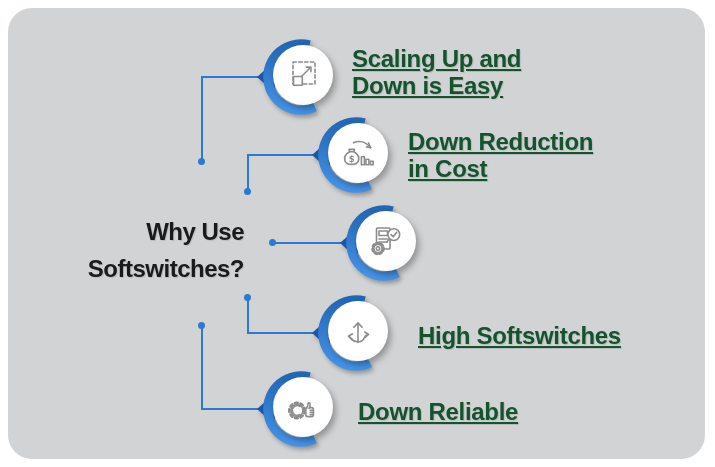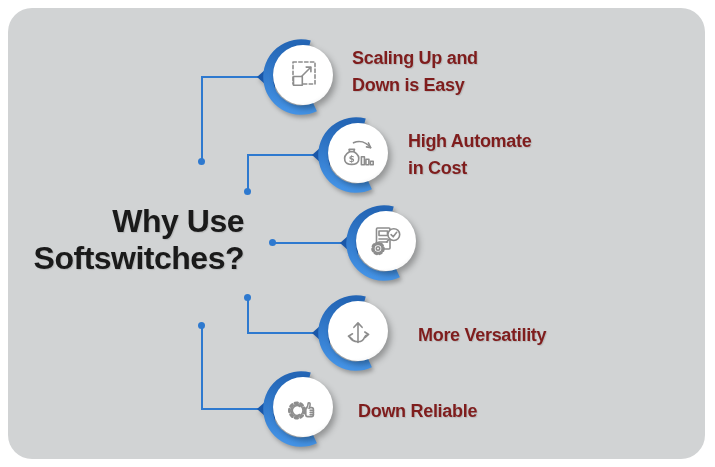--- a/index.html
+++ b/index.html
@@ -5,28 +5,28 @@
   html,body{margin:0;padding:0;background:#fff;}
   .frame{
     position:relative;width:715px;height:467px;background:#ffffff;overflow:hidden;
     font-family:"Liberation Sans",sans-serif;
   }
   .canvas{
     position:absolute;left:8px;top:8px;width:697px;height:451px;
     background:#d1d3d4;border-radius:24px;
   }
   .title{
-    position:absolute;top:203px;right:471px;margin:0;
-    font-size:32px;line-height:37px;font-weight:700;color:#1a1a1a;
+    position:absolute;top:213px;right:471px;margin:0;
+    font-size:24px;line-height:37px;font-weight:700;color:#1a1a1a;
     text-align:right;white-space:pre-line;letter-spacing:-0.5px;
     text-shadow:1px 1px 1px rgba(0,0,0,0.12);
   }
   .label{
-    position:absolute;font-size:18px;line-height:27px;font-weight:700;color:#7f1d1d;
-    white-space:pre-line;letter-spacing:-0.3px;text-shadow:1px 1px 1px rgba(0,0,0,0.12);
+    position:absolute;font-size:24px;line-height:27px;font-weight:700;color:#14532d;
+    white-space:pre-line;letter-spacing:-0.3px;text-shadow:1px 1px 1px rgba(0,0,0,0.12);text-decoration:underline;
   }
   .hline,.vline{position:absolute;background:#2e79cf;}
   .hline{height:2px;}
   .vline{width:2px;}
   .dot{position:absolute;width:7px;height:7px;border-radius:50%;background:#2e79cf;}
   .node{position:absolute;width:92px;height:92px;}
   .arc-g{filter:drop-shadow(2px 3px 2px rgba(0,0,0,0.28));}
   .wc{filter:drop-shadow(3px 4px 3px rgba(0,0,0,0.30));}
   .icon *{stroke:#8d8d8d;stroke-width:1.6;fill:none;stroke-linecap:round;stroke-linejoin:round;}
   .icon .wf{fill:#ffffff;}
@@ -111,21 +111,21 @@
         <path d="M9.8 16.8 L9 14.4 L14.5 14.4 L13.7 16.8 Z"></path>
         <text class="glyph" x="11.7" y="26.6">$</text>
         <rect x="21.4" y="21.8" width="3" height="8"></rect>
         <rect x="25.9" y="24.2" width="3" height="5.6"></rect>
         <rect x="30.4" y="26.2" width="2.8" height="3.6"></rect>
         <path d="M13.5 7.8 C19.5 5.2 26 7 30.6 12.6"></path>
         <polyline points="26.5,11.9 30.6,12.6 28.4,7.9"></polyline>
       </g>
     </svg>
   </div>
-  <div class="label" style="left:408px;top:128px">High Automate
+  <div class="label" style="left:408px;top:128px">Down Reduction
 in Cost</div>
 
   <div class="node" style="left:338px;top:197px">
     <svg width="92" height="92" viewBox="0 0 92 92">
       <defs>
         <linearGradient id="arcg3" x1="0" y1="0" x2="0" y2="1">
           <stop offset="0" stop-color="#2466b6"></stop>
             <stop offset="1" stop-color="#4493e6"></stop>
         </linearGradient>
         <radialGradient id="cg3" cx="0.42" cy="0.35" r="0.8">
@@ -173,21 +173,21 @@
       <g class="icon" transform="translate(30,26)">
         <path d="M18 29.5 L18 10.8" stroke-width="1.9"></path>
         <polyline points="13.9,14.3 18,9.9 22.1,14.3" stroke-width="1.9"></polyline>
         <path d="M17.8 28.8 C14 28.5 11.4 27 9.7 24" stroke-width="1.9"></path>
         <polyline points="12.5,20.8 8.4,23.2 12.1,26.1" stroke-width="1.9"></polyline>
         <path d="M18.2 28.8 C21.4 28.5 23.5 27 24.4 24.4 C25 22.7 26.2 21.9 27.6 21.7" stroke-width="1.9"></path>
         <polyline points="24.8,19 28.6,21.5 25.2,24.5" stroke-width="1.9"></polyline>
       </g>
     </svg>
   </div>
-  <div class="label" style="left:418px;top:322px">More Versatility</div>
+  <div class="label" style="left:418px;top:322px">High Softswitches</div>
 
   <div class="node" style="left:255px;top:363px">
     <svg width="92" height="92" viewBox="0 0 92 92">
       <defs>
         <linearGradient id="arcg5" x1="0" y1="0" x2="0" y2="1">
           <stop offset="0" stop-color="#2466b6"></stop>
             <stop offset="1" stop-color="#4493e6"></stop>
         </linearGradient>
         <radialGradient id="cg5" cx="0.42" cy="0.35" r="0.8">
           <stop offset="0.76" stop-color="#ffffff"></stop>

